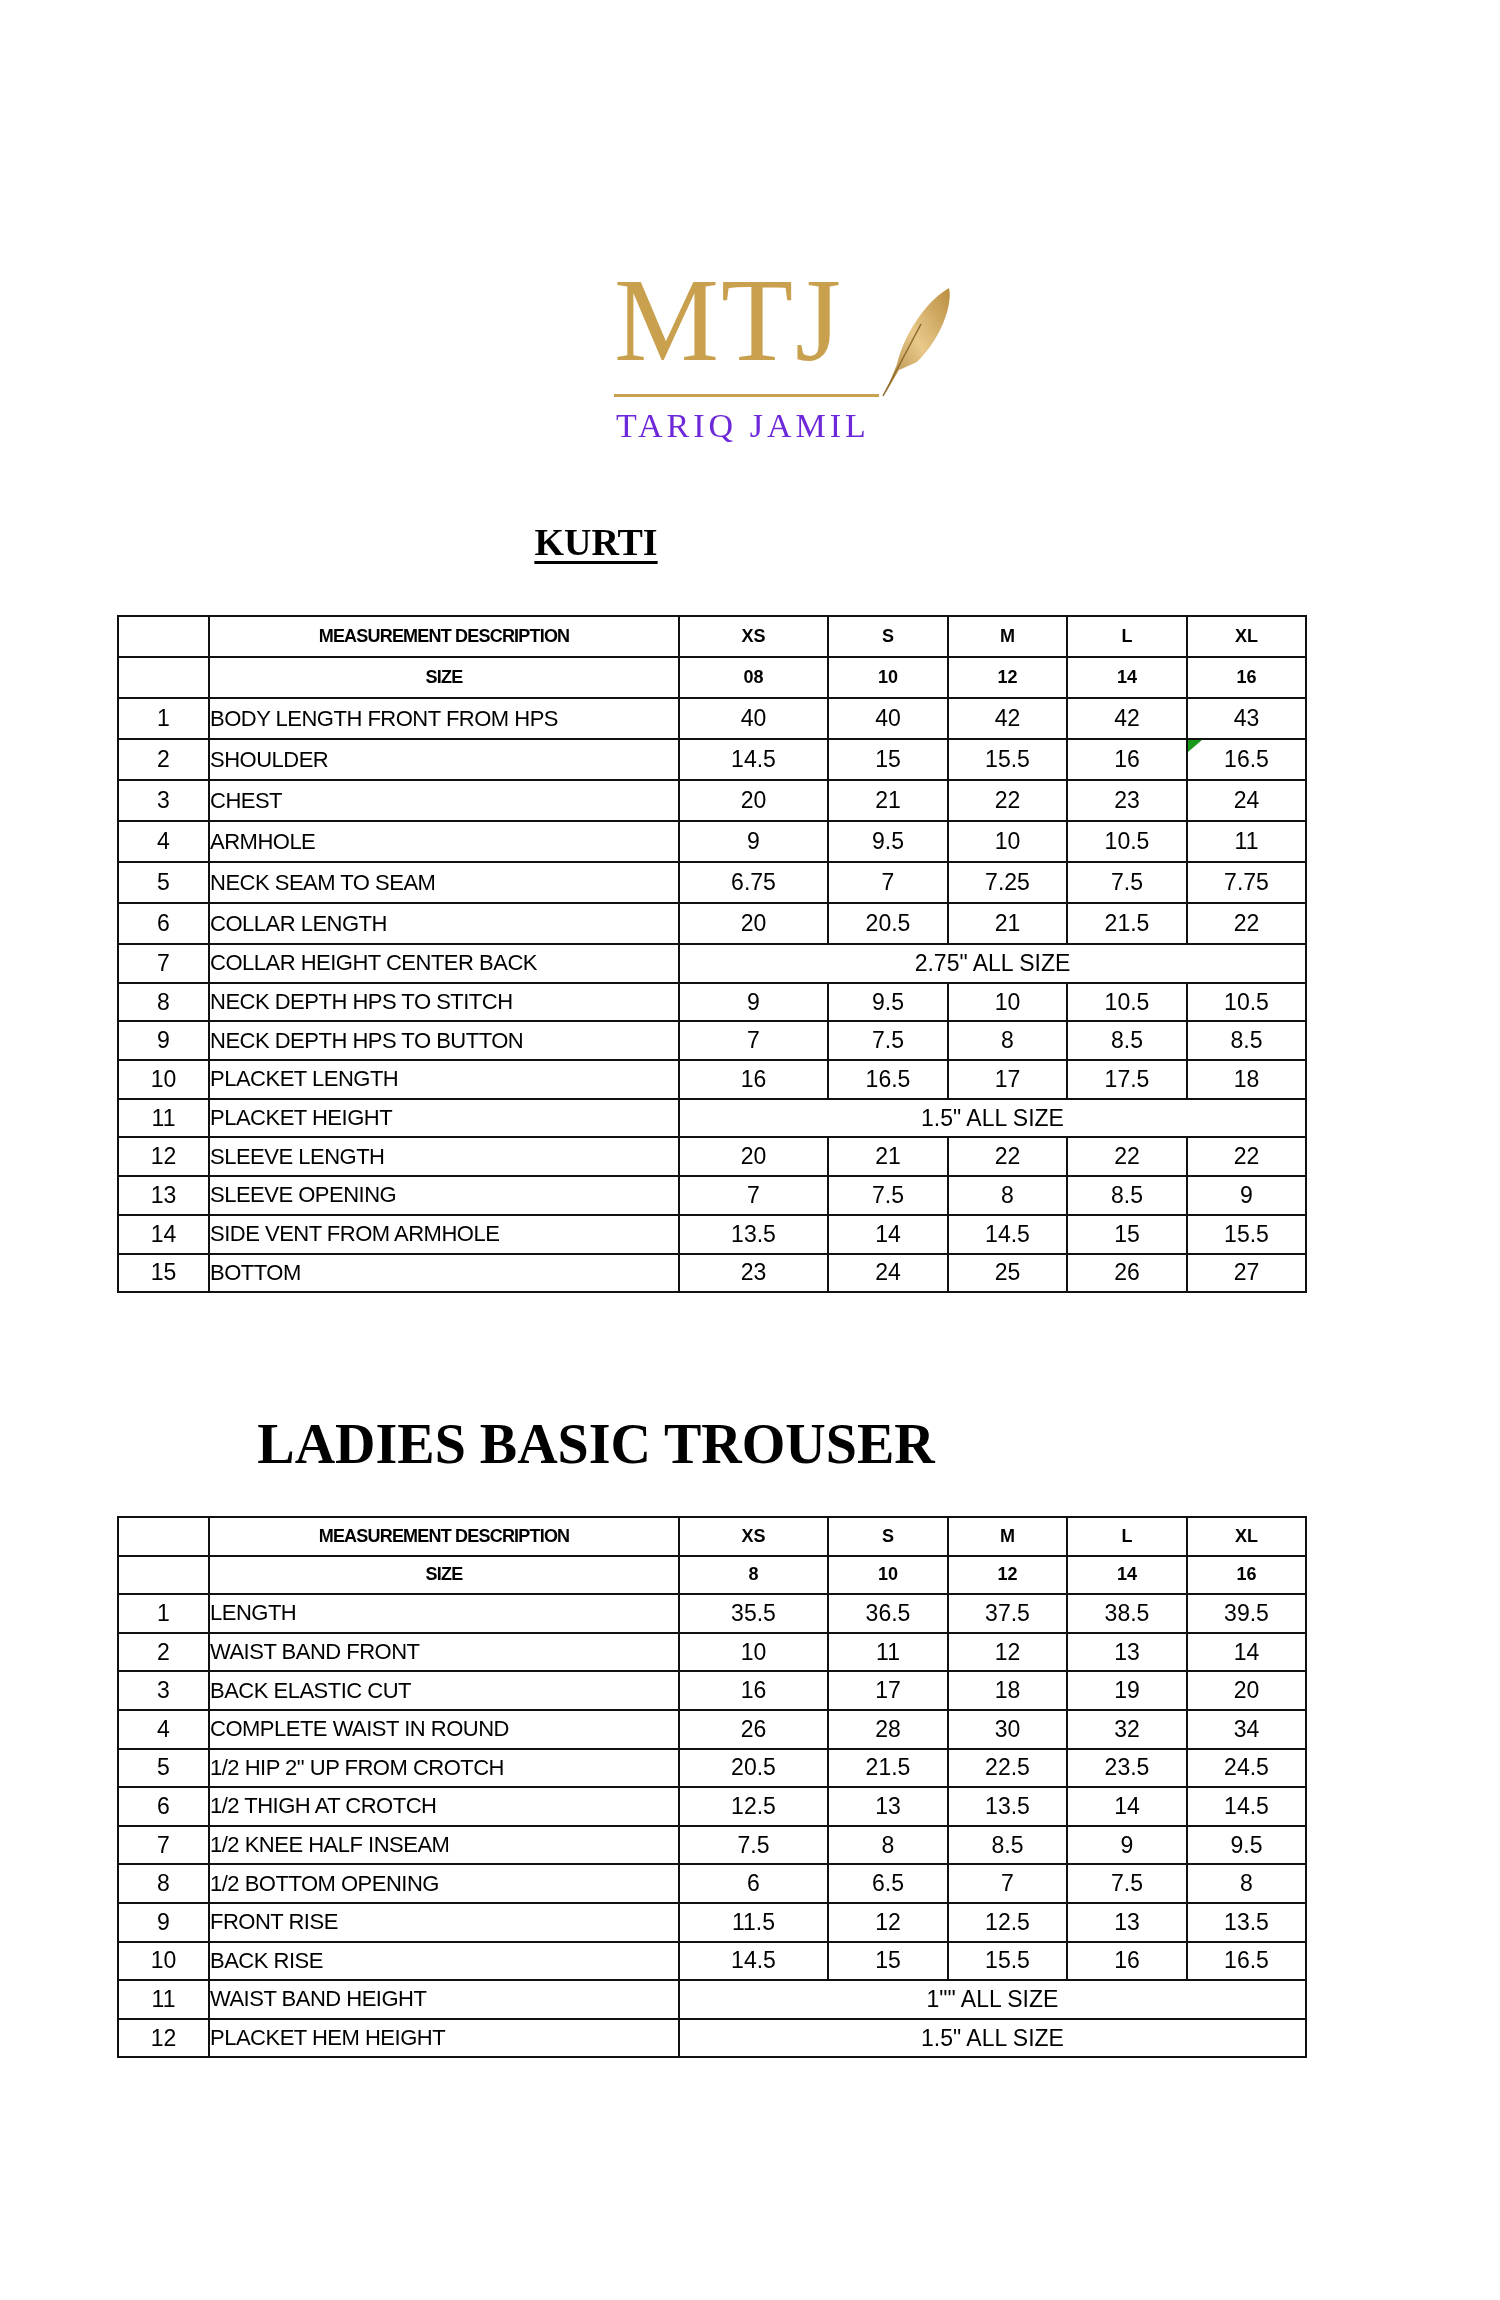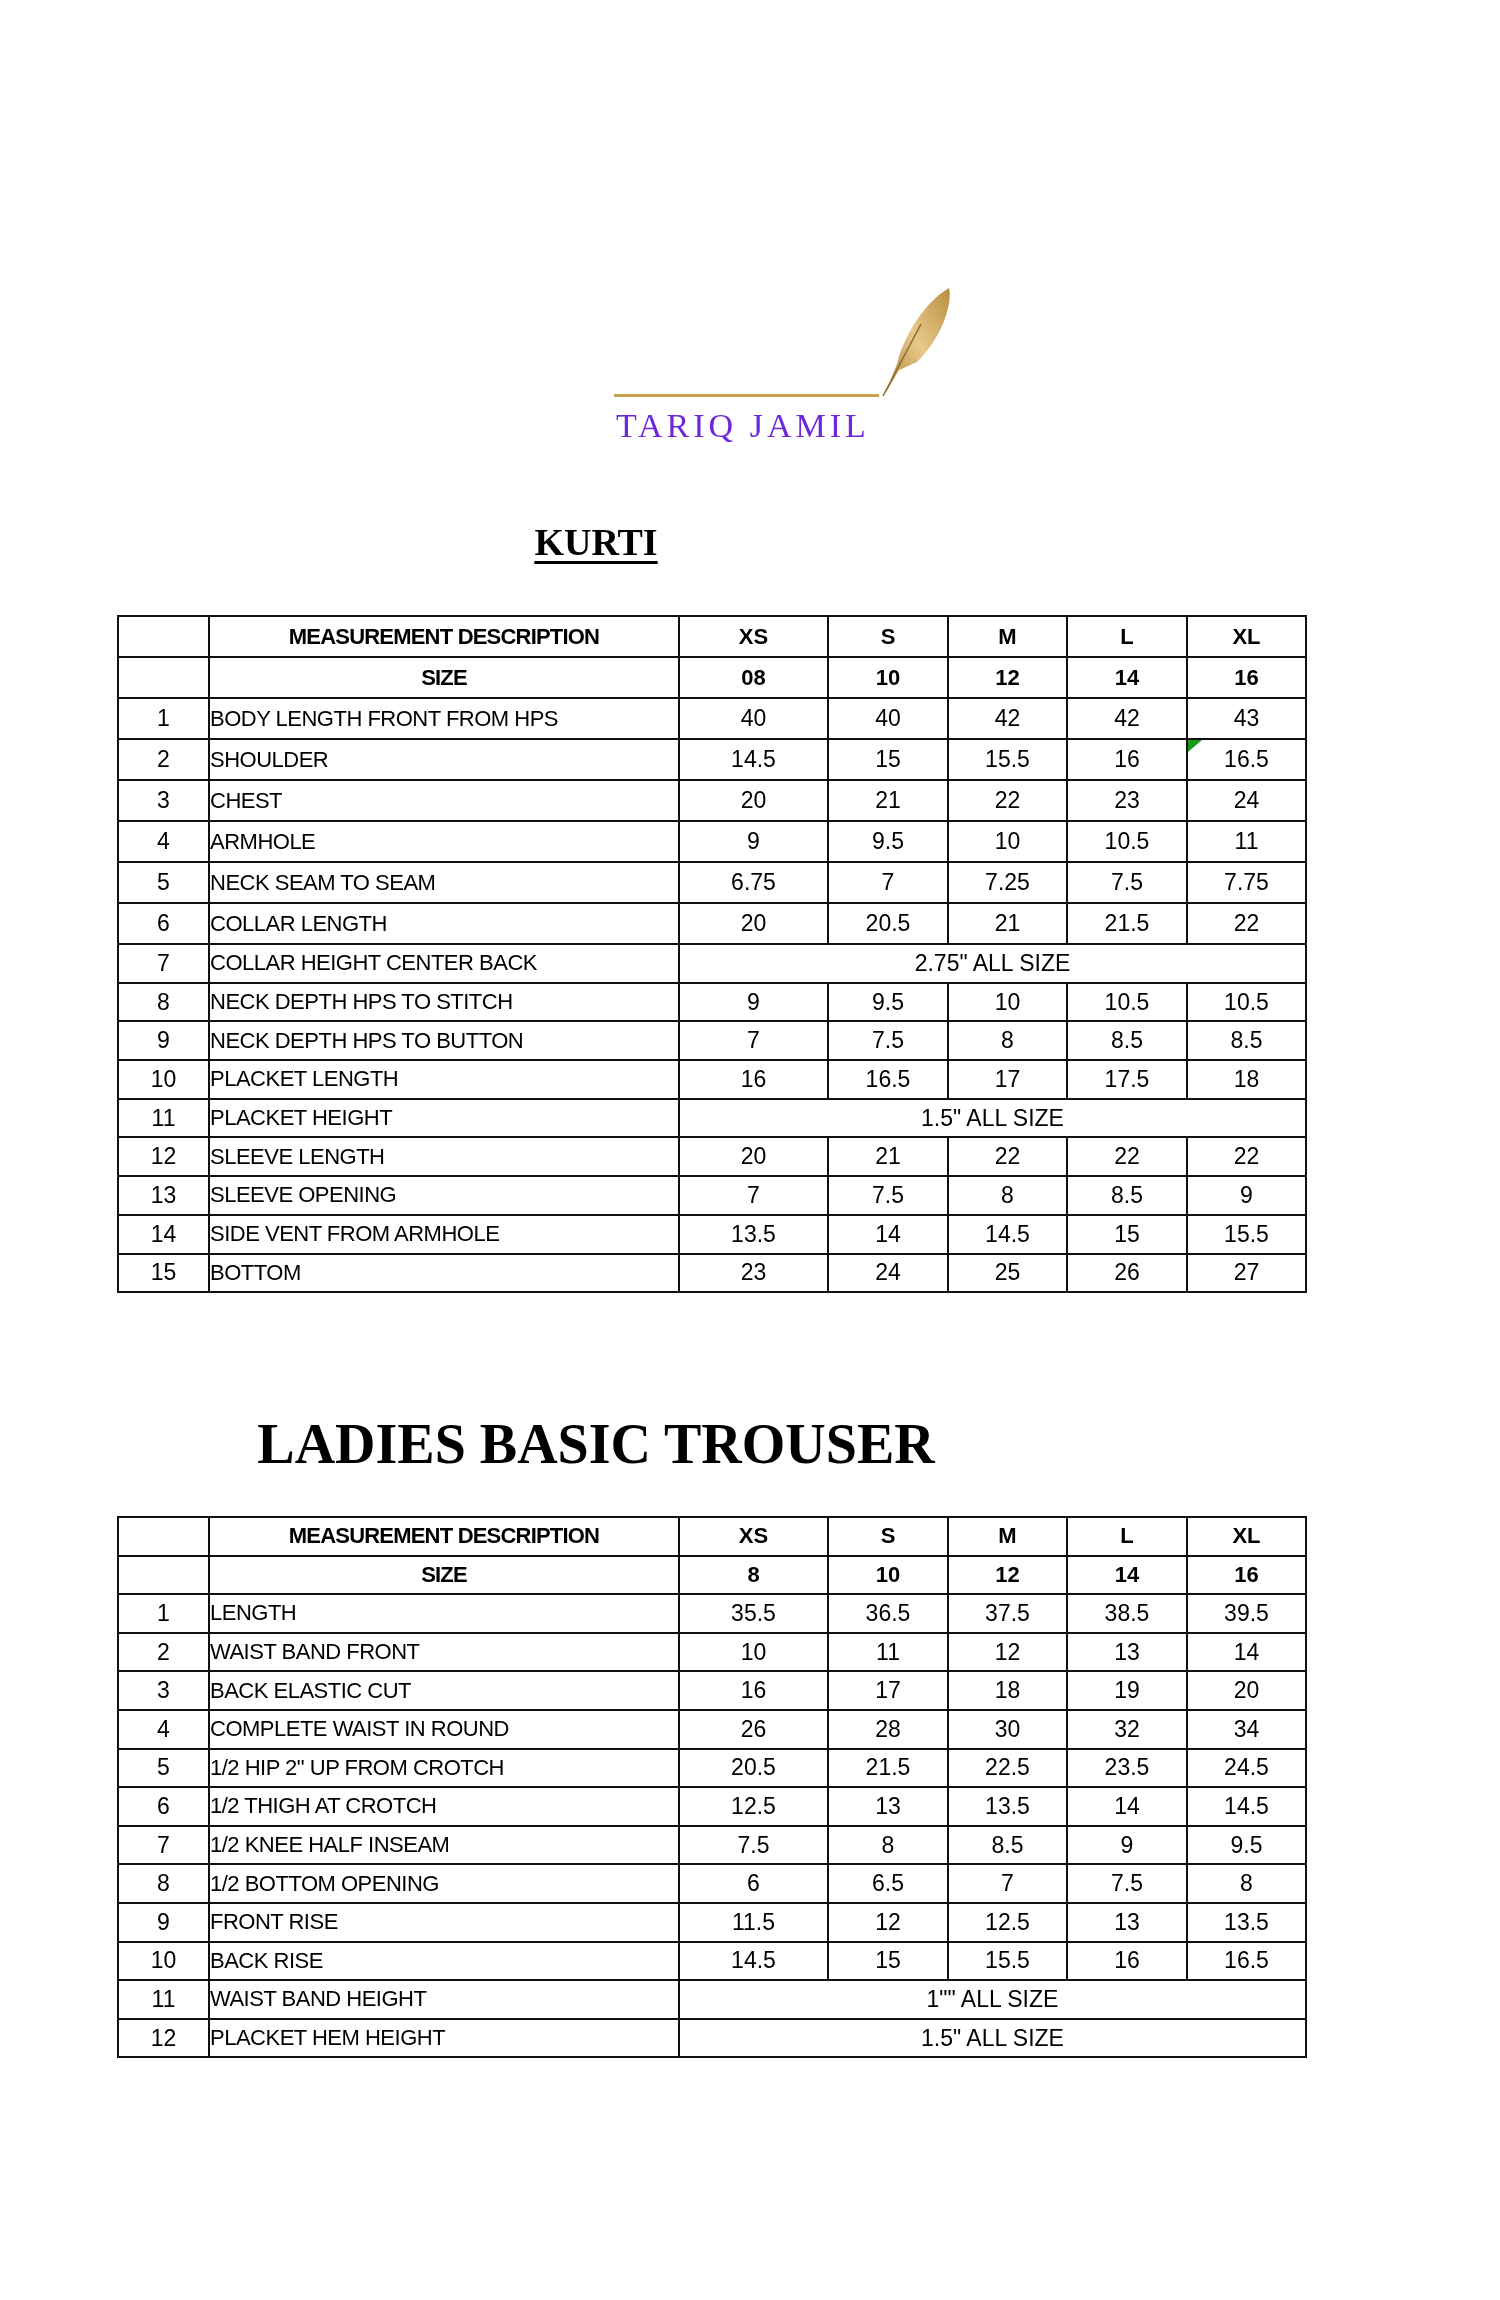--- a/index.html
+++ b/index.html
@@ -15,35 +15,36 @@
   .title { position:absolute; left:0; width:1192px; text-align:center; font-weight:bold;
            font-family:Liberation Serif, serif; }
   .title-kurti { top:520px; font-size:38px; }
   .title-kurti span { text-decoration:underline; text-underline-offset:6px; text-decoration-thickness:3px; }
   .title-trouser { top:1412px; font-size:56px; }
   table.spec { position:absolute; left:117px; width:1188px; border-collapse:collapse; table-layout:fixed;
                font-family:"Liberation Sans", sans-serif; }
   table.spec td { border:2.5px solid #111; padding:0; text-align:center; vertical-align:middle;
                   font-size:23px; white-space:nowrap; overflow:hidden; }
   table.spec td.desc { text-align:left; padding-left:0; font-size:22px; letter-spacing:-0.5px; }
-  table.spec tr.hdr td { font-weight:bold; font-size:22px; }
+  table.spec tr.hdr td { font-weight:bold; font-size:18px; }
   table.spec tr.hdr td.desc { text-align:center; padding-left:0; letter-spacing:-0.8px; }
   #kurti-table { top:615px; }
   #kurti-table tr { height:41px; }
   #kurti-table tr.r-short { height:38.7px; }
   #trouser-table { top:1516px; }
   #trouser-table tr { height:38.6px; }
   td.xl-cell { position:relative; }
   .green-flag { position:absolute; left:0; top:0; width:0; height:0;
                 border-top:12px solid #1a9a1a; border-right:14px solid transparent; }
 </style>
 </head>
 <body>
 
 <div class="logo">
+  <div class="logo-mtj">MTJ</div>
   <svg class="feather" viewBox="0 0 80 115">
     <defs>
       <linearGradient id="fg" x1="0" y1="1" x2="1" y2="0">
         <stop offset="0" stop-color="#a9803a"></stop>
         <stop offset="0.5" stop-color="#e8c98a"></stop>
         <stop offset="1" stop-color="#b98d3f"></stop>
       </linearGradient>
     </defs>
     <path d="M8 110 L20 80 C26 55 45 20 72 4 C76 20 64 55 40 78 L22 86 Z" fill="url(#fg)"></path>
     <path d="M6 112 L44 40" stroke="#8c6a2c" stroke-width="1.5" fill="none"></path>

